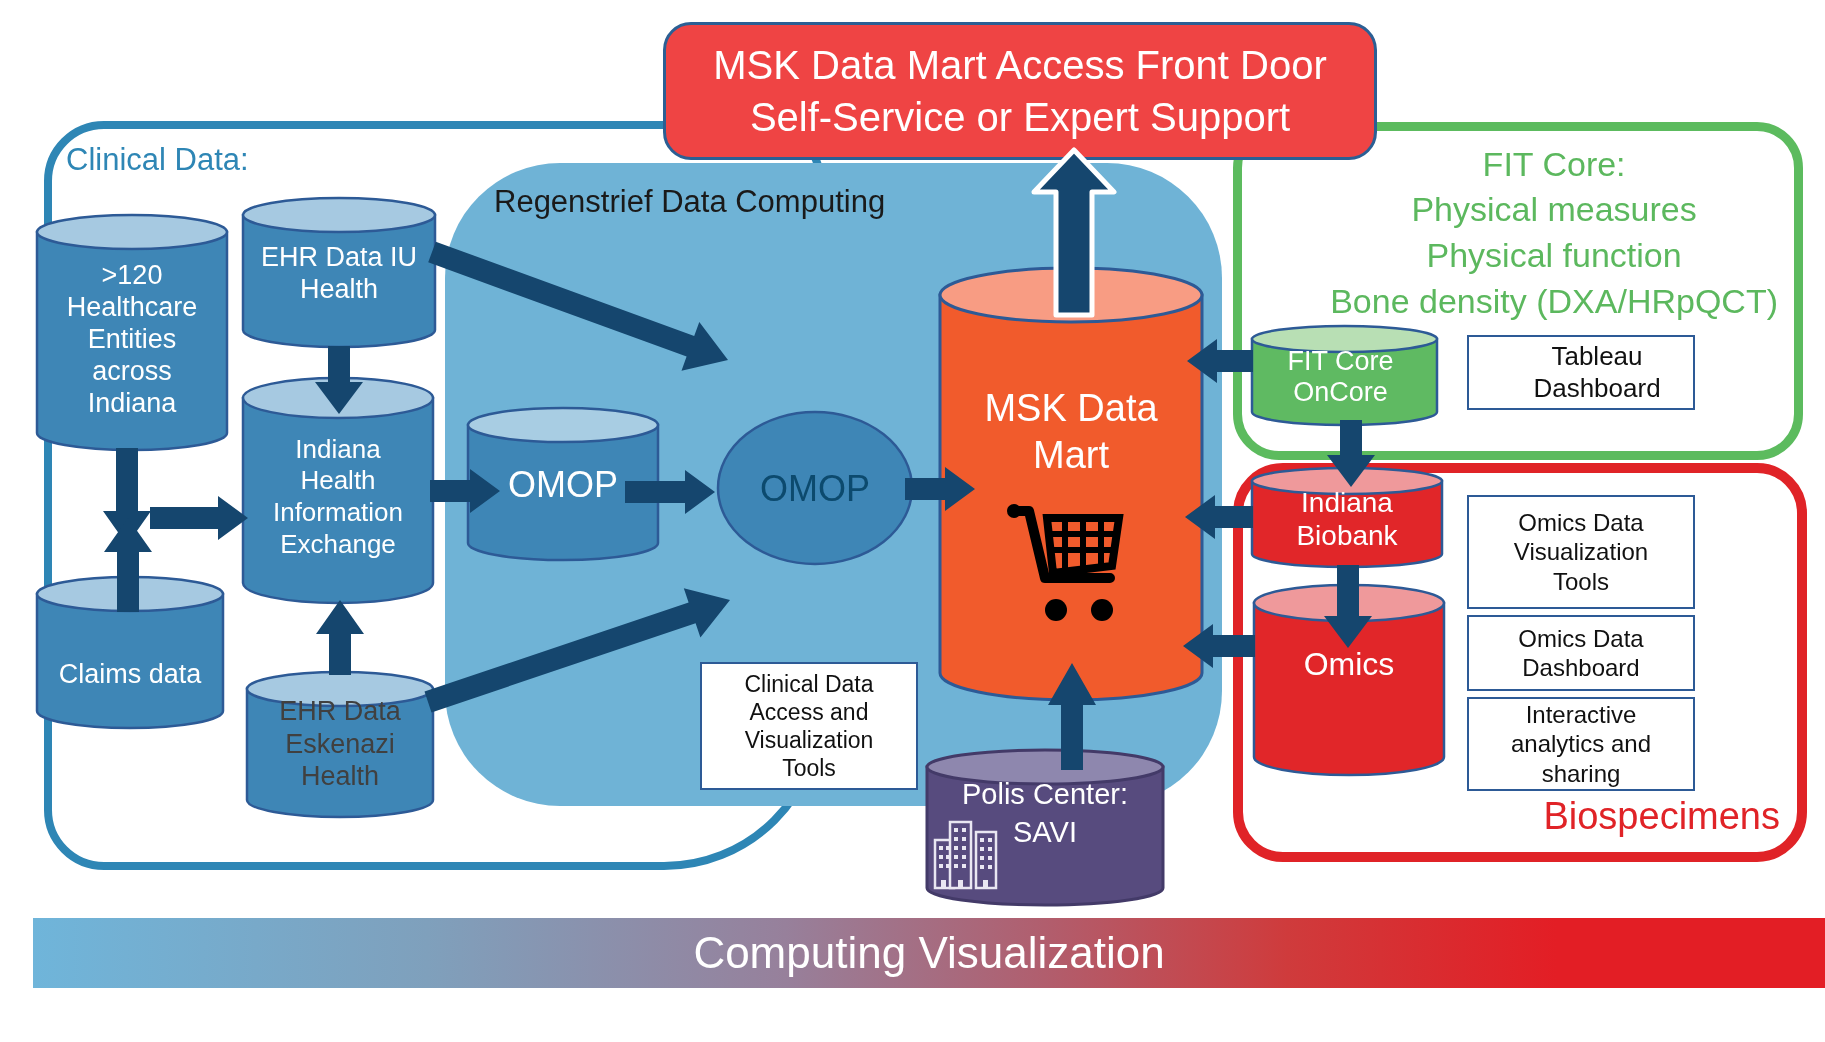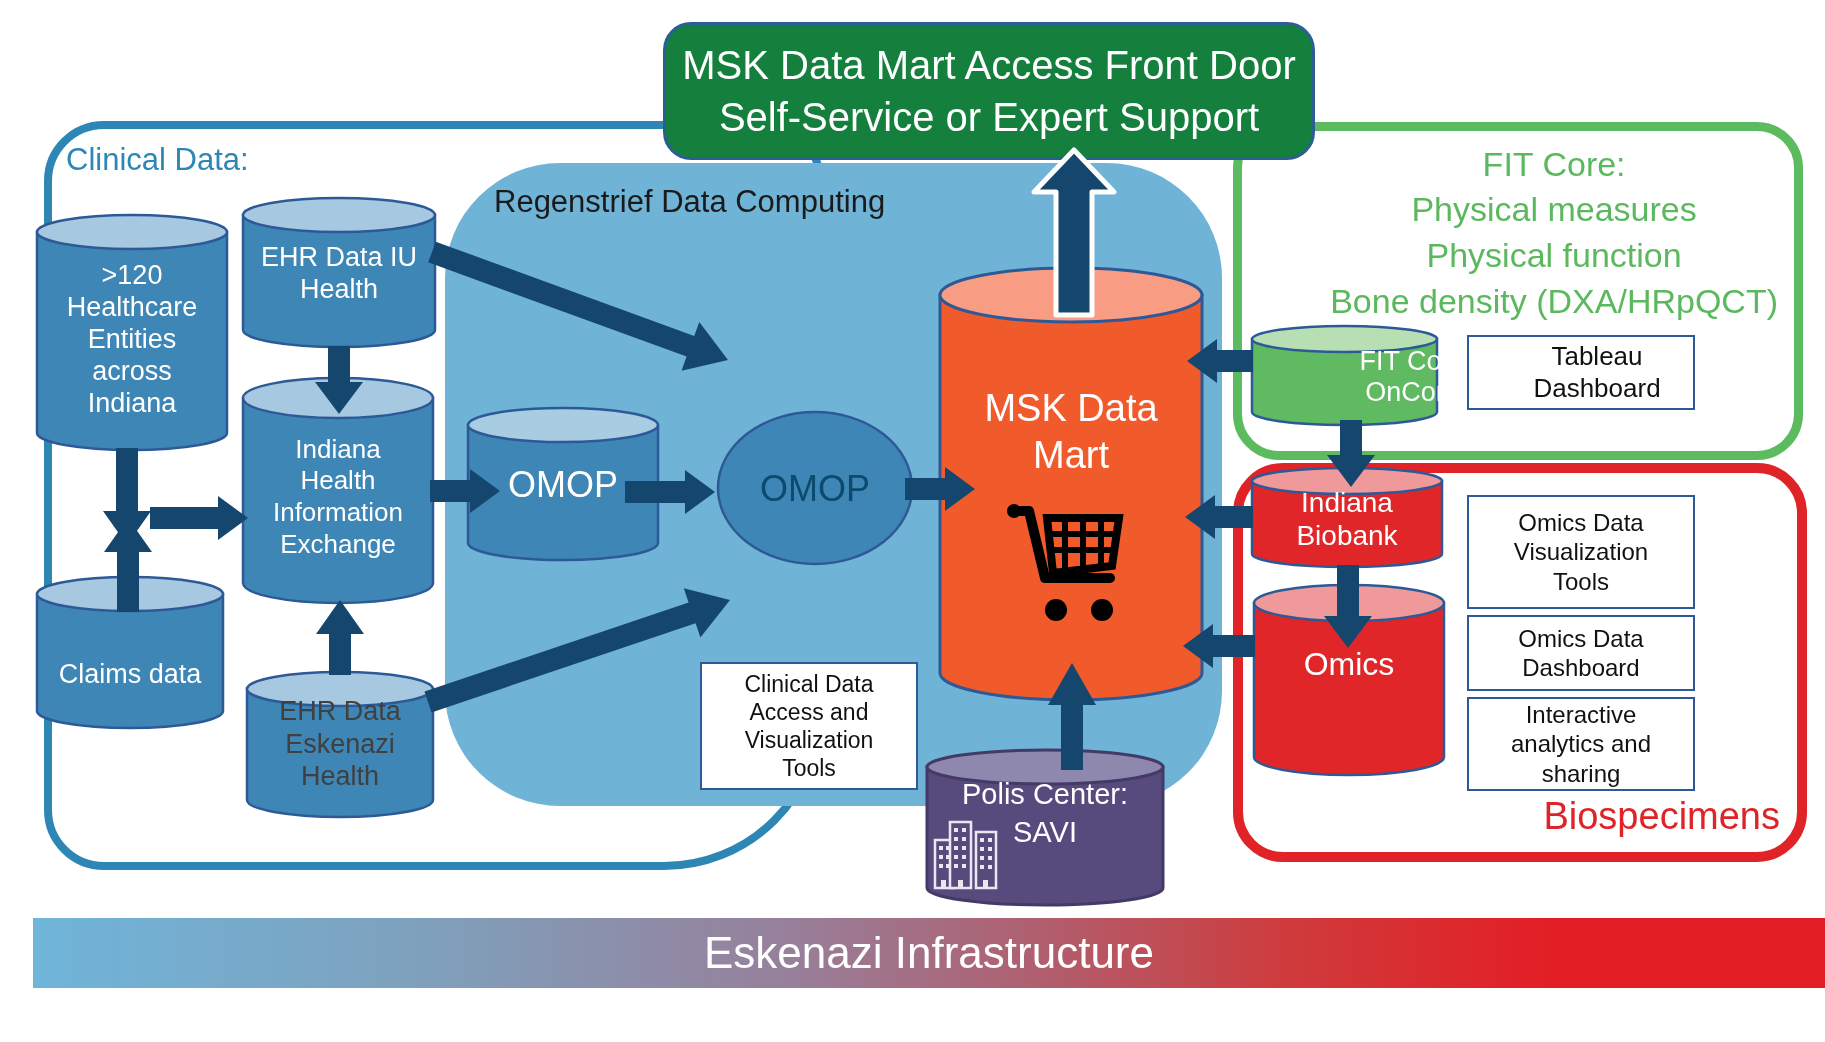--- a/index.html
+++ b/index.html
@@ -16,35 +16,35 @@
             white-space:pre-line;color:#111;}
   svg{display:block;}
 </style>
 </head>
 <body>
 
 <div id="stage">
 
   <div class="abs" style="left:33px;top:918px;width:1792px;height:70px;z-index:1;
               background:linear-gradient(to right,#6fb5da 0%,#7fa0bc 22%,#97809b 42%,#b05f6f 56%,#cf3b3c 70%,#e31e25 85%,#e31e25 100%);">
-    <div class="abs txt" style="left:0;top:0;width:100%;height:100%;color:#fff;font-size:44px;">Eskenazi Infrastructure</div>
+    <div class="abs txt" style="left:0;top:0;width:100%;height:100%;color:#fff;font-size:44px;">Computing Visualization</div>
   </div>
 
   <div class="abs panel" style="left:44px;top:121px;width:780px;height:749px;z-index:2;border:8px solid #2e86b5;
               border-radius:60px;border-bottom-right-radius:160px;background:transparent;"></div>
 
   <div class="abs panel" style="left:1233px;top:122px;width:570px;height:338px;z-index:2;border:9px solid #5cbb5e;
               border-radius:46px;"></div>
 
   <div class="abs panel" style="left:1233px;top:463px;width:574px;height:399px;z-index:2;border:10px solid #e02327;
               border-radius:50px;"></div>
 
   <div class="abs panel" style="left:445px;top:163px;width:777px;height:643px;z-index:3;background:#6fb3d6;border-radius:115px;"></div>
 
-  <div class="abs panel" style="left:663px;top:22px;width:652px;height:138px;z-index:4;background:#15803d;
+  <div class="abs panel" style="left:663px;top:22px;width:714px;height:138px;z-index:4;background:#ef4444;
               border:3.5px solid #2b5f94;border-radius:28px;display:flex;flex-direction:column;
               align-items:center;justify-content:center;color:#fff;font-size:40px;line-height:1.3;">
     <div>MSK Data Mart Access Front Door</div>
     <div>Self-Service or Expert Support</div>
   </div>
 
   <svg class="abs" style="left:0;top:0;z-index:5;" width="1825" height="1042" viewBox="0 0 1825 1042">
 
     <g>
       <path d="M37,232 L227,232 L227,433 A95,17 0 0 1 37,433 Z" fill="#3e86b6" stroke="#2d5a96" stroke-width="2.5"></path>
@@ -199,21 +199,21 @@
 Information
 Exchange</div>
   <div class="abs txt" style="left:37px;top:654px;width:186px;height:42px;z-index:7;color:#fff;font-size:27px;text-align:right;">Claims data</div>
   <div class="abs txt" style="left:247px;top:696px;width:186px;height:96px;z-index:7;color:#404040;font-size:27px;line-height:1.2;">EHR Data
 Eskenazi
 Health</div>
   <div class="abs txt" style="left:468px;top:462px;width:190px;height:46px;z-index:7;color:#fff;font-size:36px;">OMOP</div>
   <div class="abs txt" style="left:718px;top:466px;width:194px;height:46px;z-index:7;color:#0c4a6e;font-size:36px;">OMOP</div>
   <div class="abs txt" style="left:940px;top:382px;width:262px;height:100px;z-index:7;color:#fff;font-size:38px;line-height:1.24;">MSK Data
 Mart</div>
-  <div class="abs txt" style="left:1320px;top:343px;width:185px;height:68px;z-index:7;color:#fff;font-size:27px;line-height:1.15;">FIT Core
+  <div class="abs txt" style="left:1248px;top:343px;width:185px;height:68px;z-index:7;color:#fff;font-size:27px;line-height:1.15;">FIT Core
 OnCore</div>
   <div class="abs txt" style="left:1252px;top:484px;width:190px;height:70px;z-index:7;color:#fff;font-size:28px;line-height:1.18;">Indiana
 Biobank</div>
   <div class="abs txt" style="left:1254px;top:642px;width:190px;height:46px;z-index:7;color:#fff;font-size:32px;">Omics</div>
   <div class="abs txt" style="left:927px;top:774px;width:236px;height:80px;z-index:7;color:#fff;font-size:29px;line-height:1.3;">Polis Center:
 SAVI</div>
 
 </div>
 
 </body></html>

